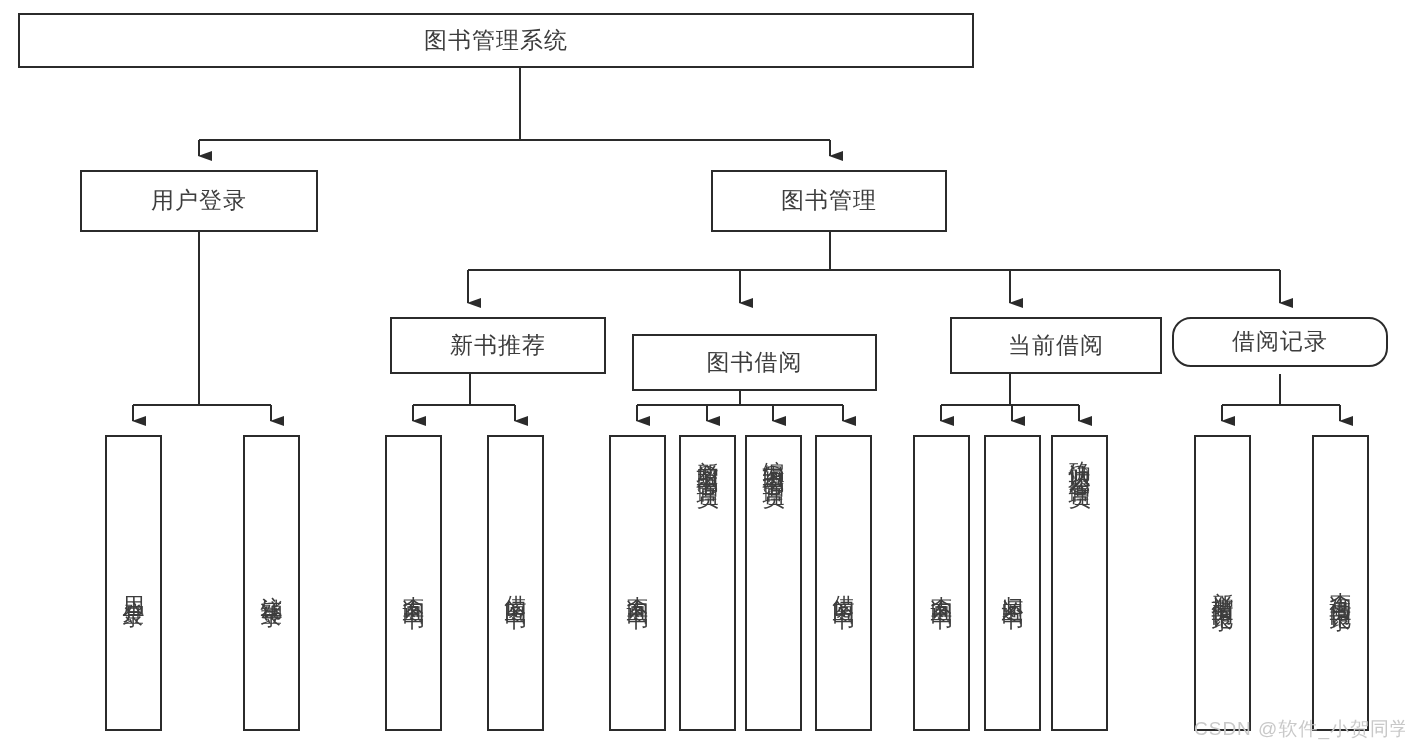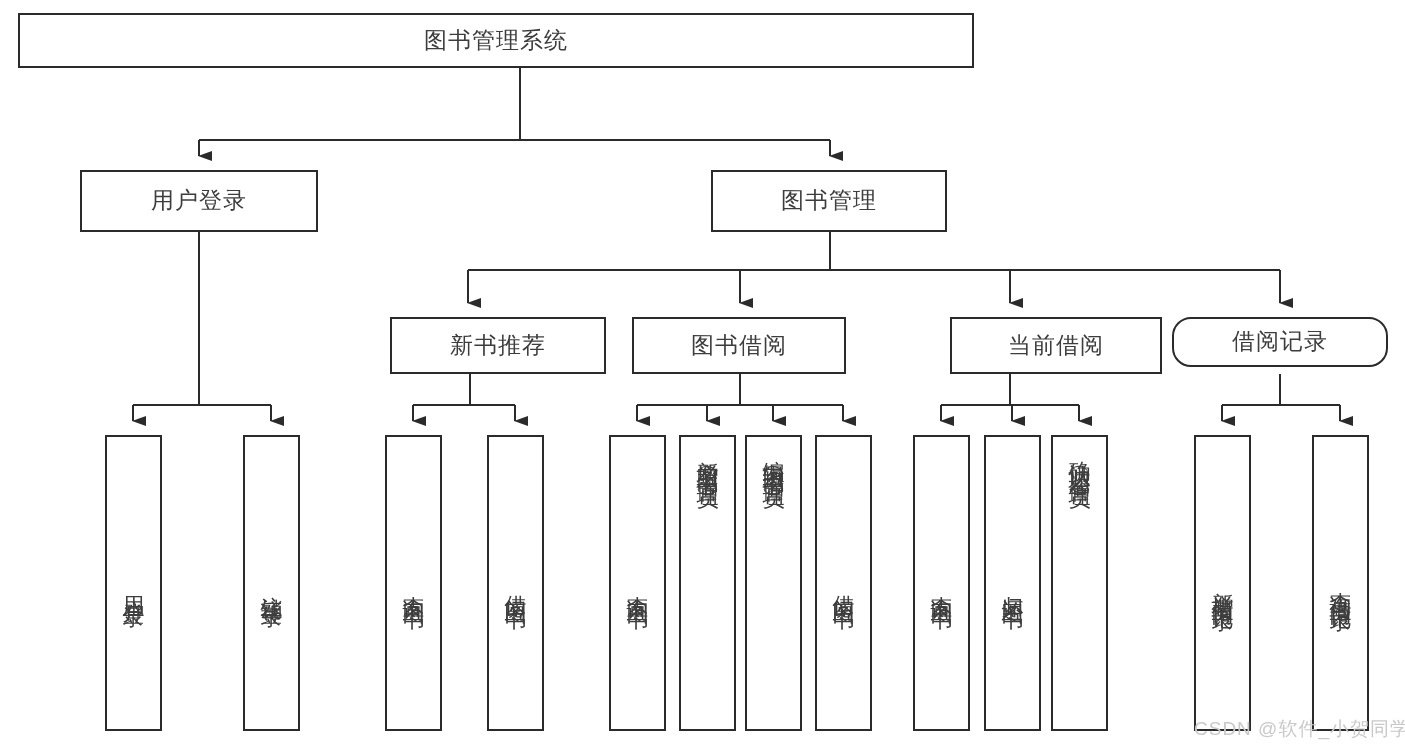--- a/index.html
+++ b/index.html
@@ -132,21 +132,21 @@
   <div class="node horiz" style="left: 80px; top: 170px; width: 238px; height: 62px;">
     <span>用户登录</span>
   </div>
   <div class="node horiz" style="left: 711px; top: 170px; width: 236px; height: 62px;">
     <span>图书管理</span>
   </div>
 
   <div class="node horiz" style="left: 362px; top: 317px; width: 216px; height: 57px; margin-left: 28px;">
     <span>新书推荐</span>
   </div>
-  <div class="node horiz" style="left: 632px; top: 317px; width: 214px; height: 57px;">
+  <div class="node horiz" style="left: 632px; top: 334px; width: 245px; height: 57px;">
     <span>图书借阅</span>
   </div>
   <div class="node horiz" style="left: 950px; top: 317px; width: 212px; height: 57px; align-items: center;">
     <span>当前借阅</span>
   </div>
   <div class="node horiz" style="left: 1172px; top: 317px; width: 216px; height: 50px; border-radius: 19px;">
     <span>借阅记录</span>
   </div>
 
   <div class="node leaf" style="left: 105px; top: 435px; width: 57px; height: 296px;">

